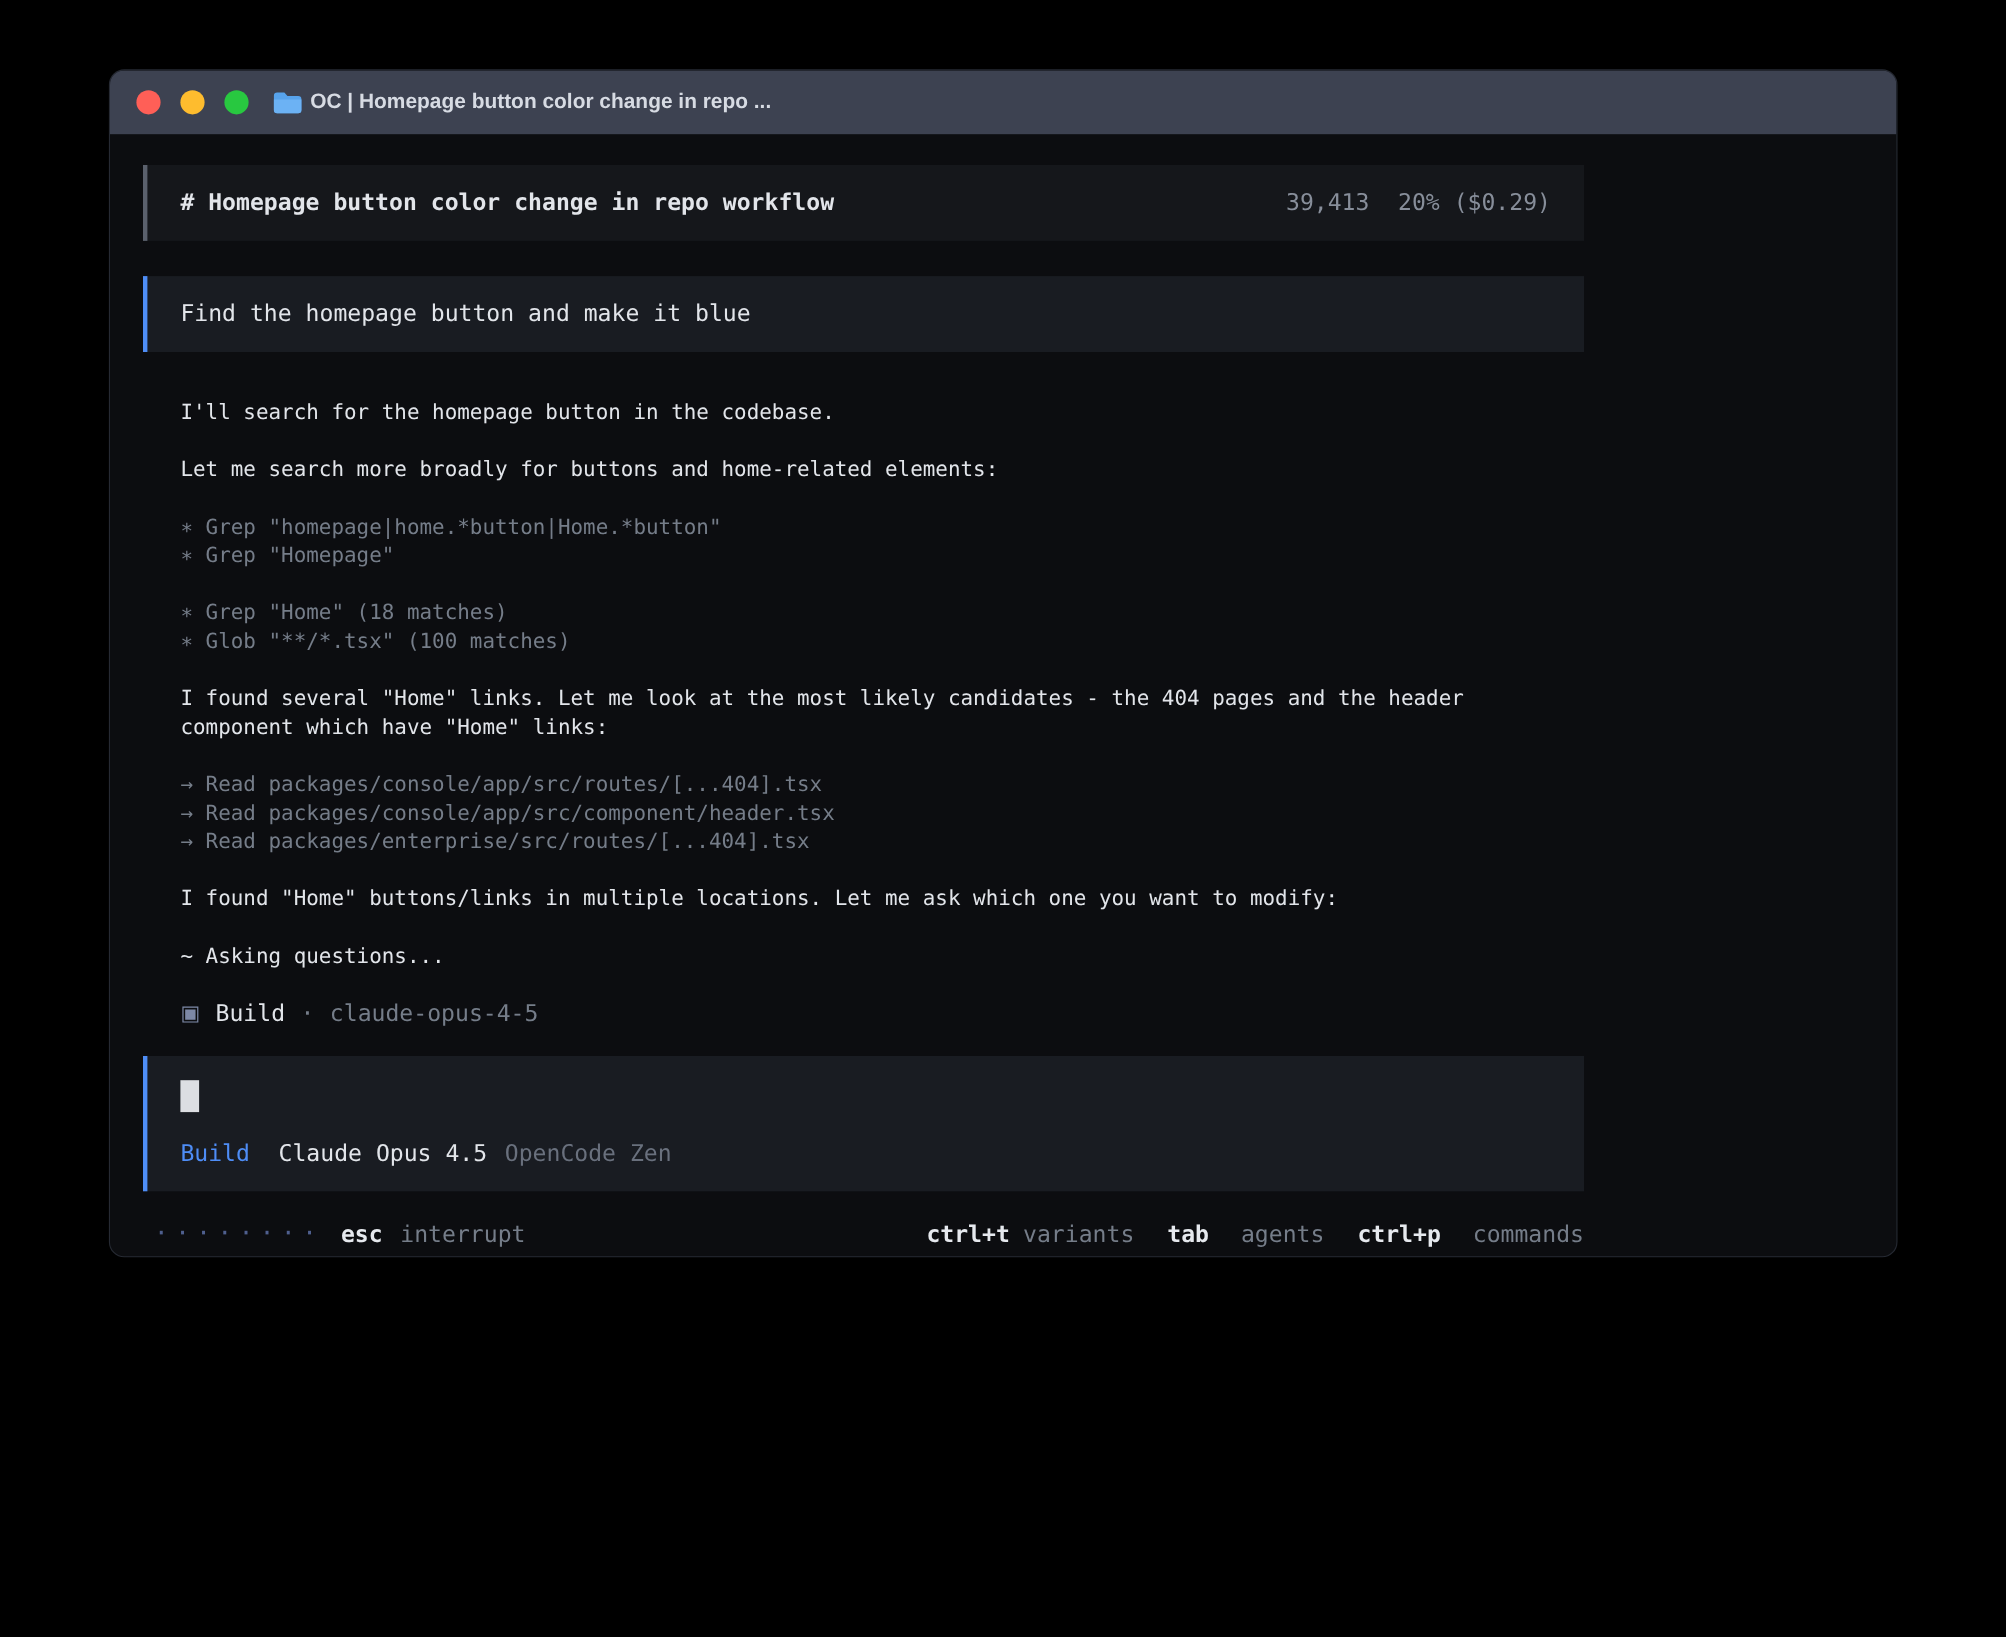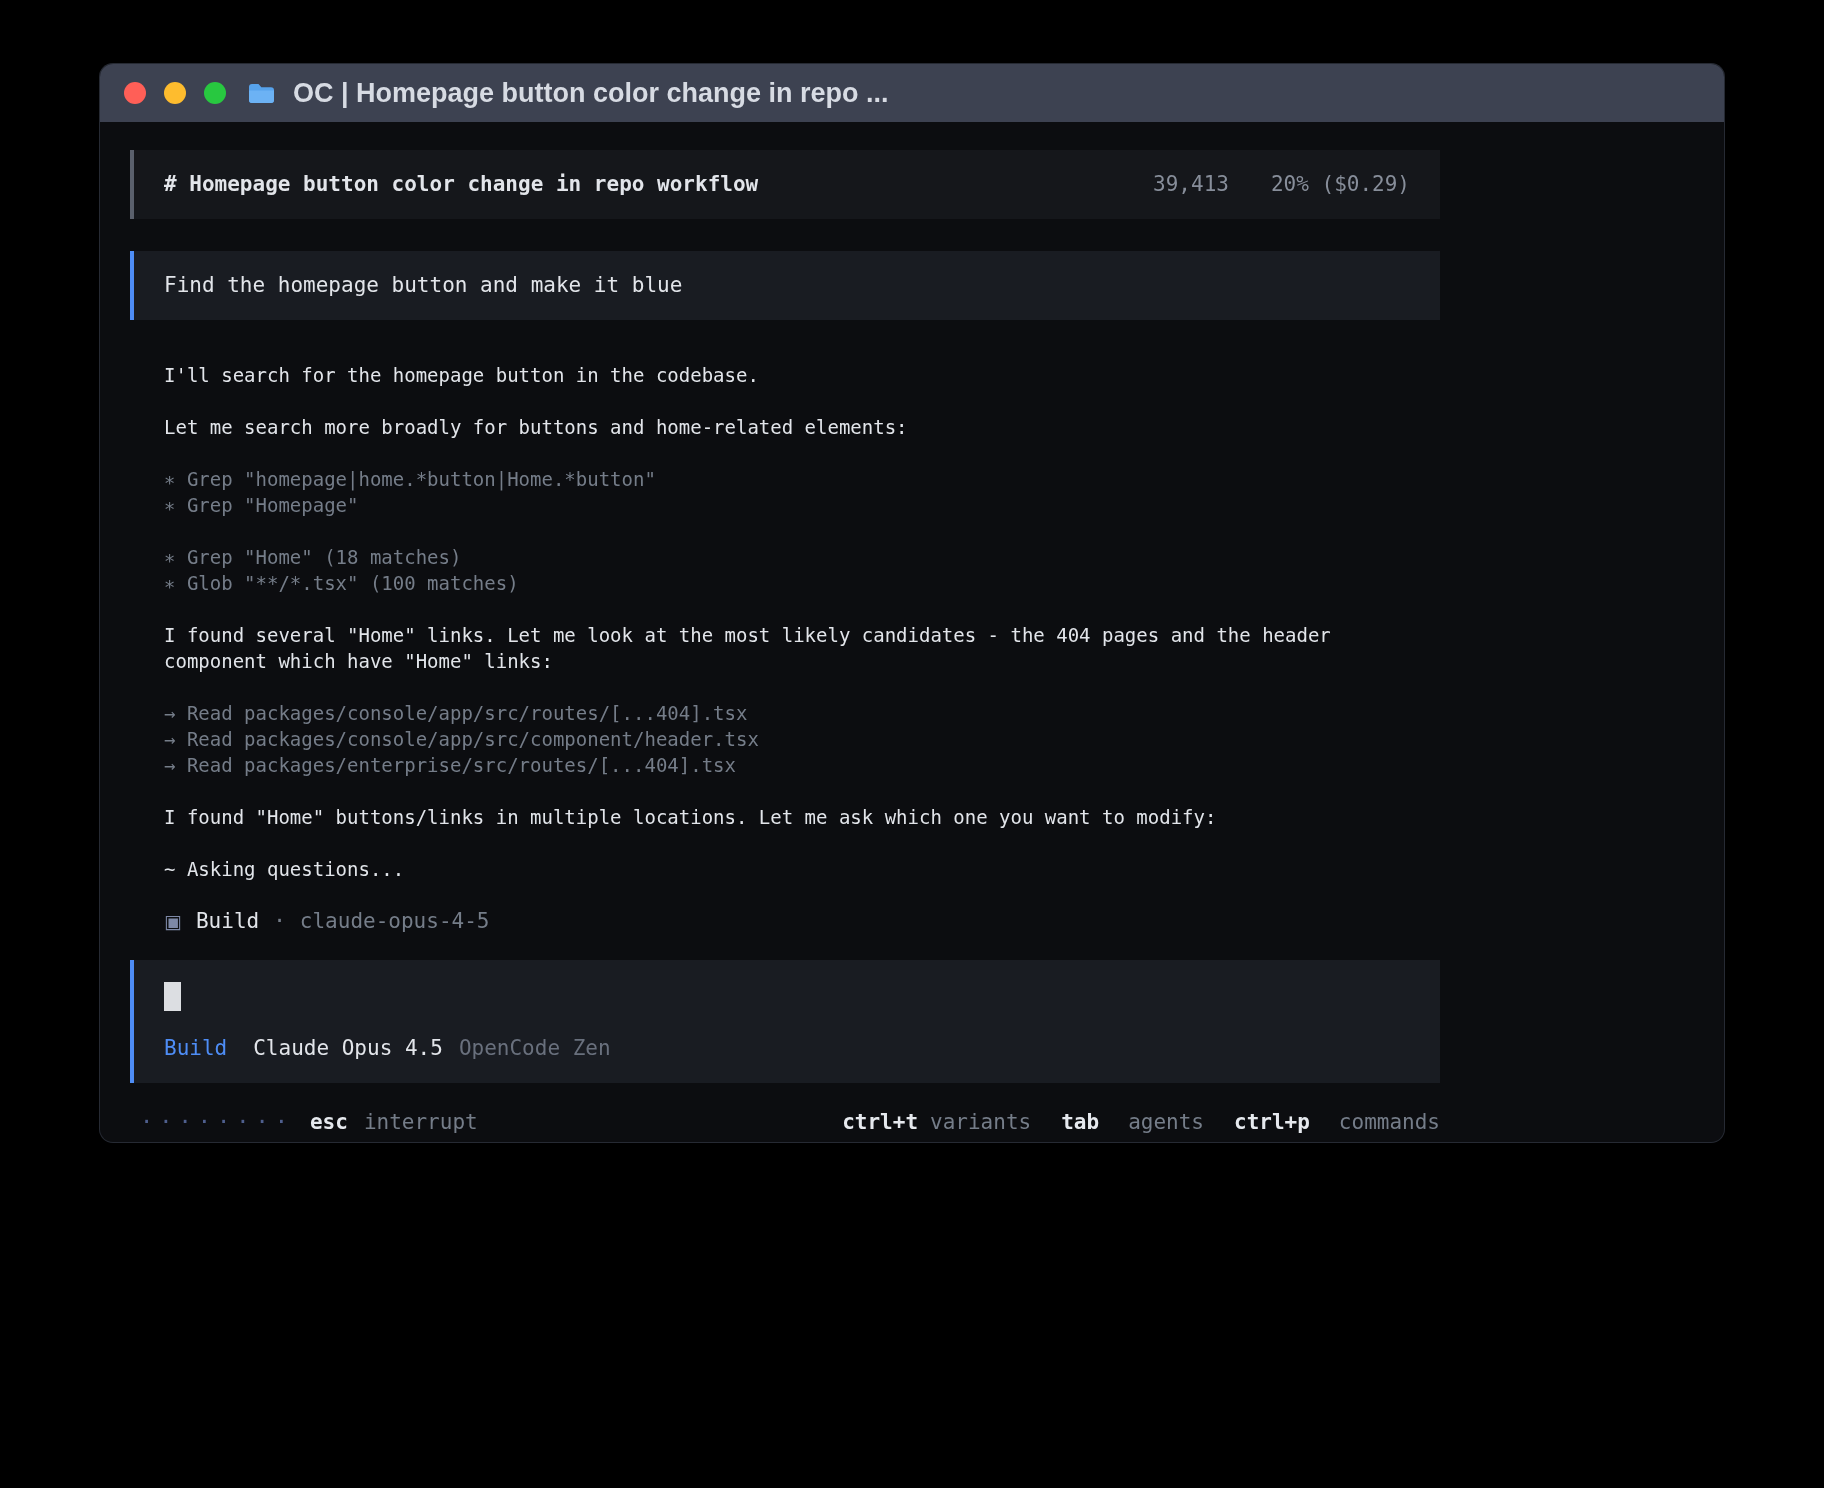--- a/index.html
+++ b/index.html
@@ -24,43 +24,43 @@
     background:var(--titlebar-bg,#3d4251);
     display:flex; align-items:center;
     padding:0 24px;
   }
   .lights { display:flex; gap:18px; align-items:center; }
   .light { width:22px; height:22px; border-radius:50%; display:inline-block; }
   .light.red    { background:var(--traffic-red,#ff5f57); }
   .light.yellow { background:var(--traffic-yellow,#febc2e); }
   .light.green  { background:var(--traffic-green,#28c840); }
   .title-wrap {
-    display:flex; align-items:center; gap:18px; margin-left:22px;
+    display:flex; align-items:center; gap:7px; margin-left:22px;
     font-family:"Liberation Sans","DejaVu Sans",sans-serif;
-    font-weight:700; font-size:27px; color:#d7dbe3;
+    font-weight:700; font-size:19px; color:#d7dbe3;
     white-space:nowrap;
   }
   .folder { display:inline-flex; align-items:center; }
   
   .content { padding:28px 0 0 30px; }
   .col { width:1310px; }
   .panel {
     border-left:4px solid;
     padding:21px 30px;
     font-size:21px; line-height:27px;
     background:var(--panel-bg,#191c22);
   }
   .header-panel {
     background:var(--header-bg,#15171b);
     border-left-color:#5a606c;
     display:flex; justify-content:space-between; align-items:flex-end;
     margin-bottom:32px;
   }
   .hdr-title { color:var(--text-bright,#e2e5ea); font-weight:700; }
-  .hdr-stats { color:#878e9a; display:flex; gap:42px; }
+  .hdr-stats { color:#878e9a; display:flex; gap:26px; }
   .user-panel {
     border-left-color:var(--accent-blue,#4e8df6);
     color:var(--text-bright,#e2e5ea);
     margin-bottom:42px;
   }
   
   .convo { padding:0 34px; width:1310px; }
   .block { margin-bottom:26px; }
   .line { font-size:19px; line-height:26px; white-space:pre-wrap; }
   .line.text { color:var(--text-bright,#e2e5ea); }

